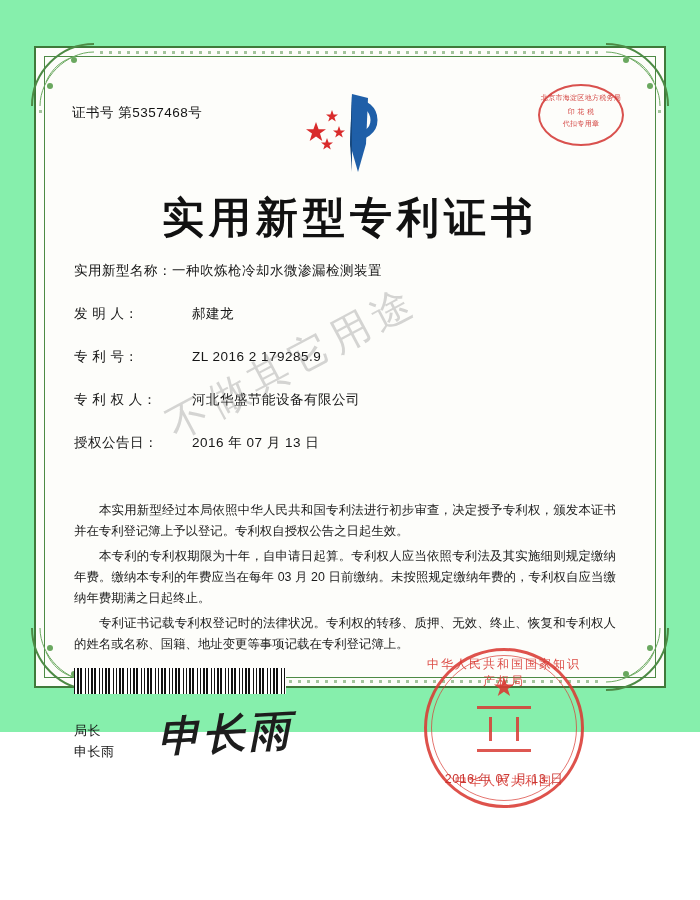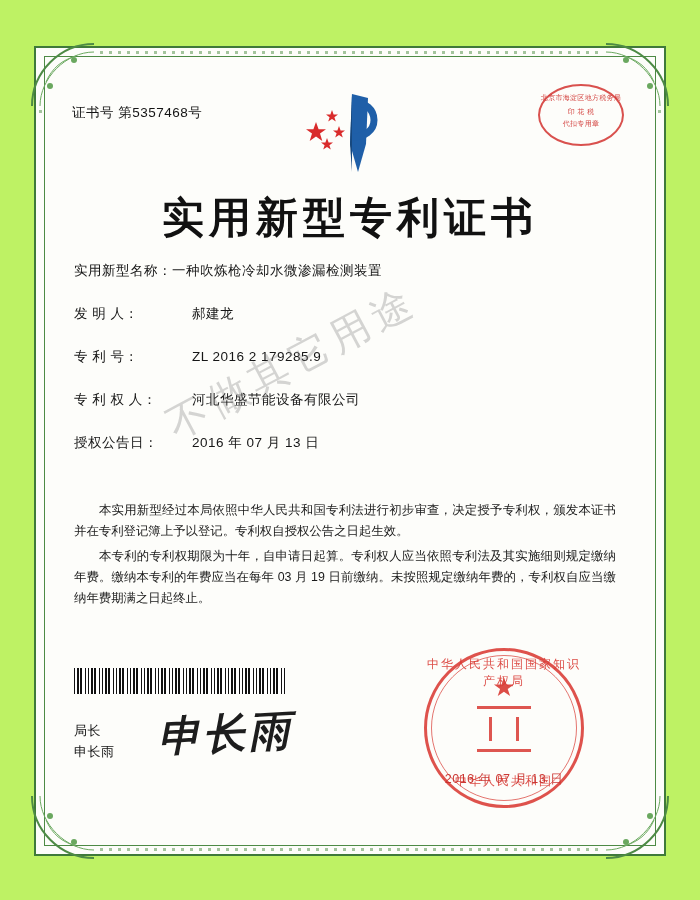--- a/index.html
+++ b/index.html
@@ -9,22 +9,22 @@
   }
   body {
     width: 700px;
     height: 900px;
     font-family: "Liberation Sans", sans-serif;
     overflow: hidden;
   }
   .page {
     position: relative;
     width: 700px;
-    height: 900px;
-    background: #bef264;
+    height: 732px;
+    background: #86efac;
   }
 
   
   .border-outer {
     position: absolute;
     left: 34px;
     top: 46px;
     right: 34px;
     bottom: 44px;
     border: 2px solid #3f7a3a;
@@ -397,21 +397,22 @@
       <div class="field-row">
         <span class="field-label fl-wide">专 利 权 人：</span><span class="field-value">河北华盛节能设备有限公司</span>
       </div>
       <div class="field-row">
         <span class="field-label fl-wide">授权公告日：</span><span class="field-value">2016 年 07 月 13 日</span>
       </div>
     </div>
 
     <div class="body-text">
       <p>本实用新型经过本局依照中华人民共和国专利法进行初步审查，决定授予专利权，颁发本证书并在专利登记簿上予以登记。专利权自授权公告之日起生效。</p>
-      <p>本专利的专利权期限为十年，自申请日起算。专利权人应当依照专利法及其实施细则规定缴纳年费。缴纳本专利的年费应当在每年 03 月 19 日前缴纳。未按照规定缴纳年费的，专利权自应当缴纳年费期满之日起终止。</p>
+      <p>本专利的专利权期限为十年，自申请日起算。专利权人应当依照专利法及其实施细则规定缴纳年费。缴纳本专利的年费应当在每年 03 月 20 日前缴纳。未按照规定缴纳年费的，专利权自应当缴纳年费期满之日起终止。</p>
+      <p>专利证书记载专利权登记时的法律状况。专利权的转移、质押、无效、终止、恢复和专利权人的姓名或名称、国籍、地址变更等事项记载在专利登记簿上。</p>
     </div>
 
     <div class="barcode"></div>
 
     <div class="sig-label">
       <div>局长</div>
       <div>申长雨</div>
     </div>
     <div class="signature">申长雨</div>
 

